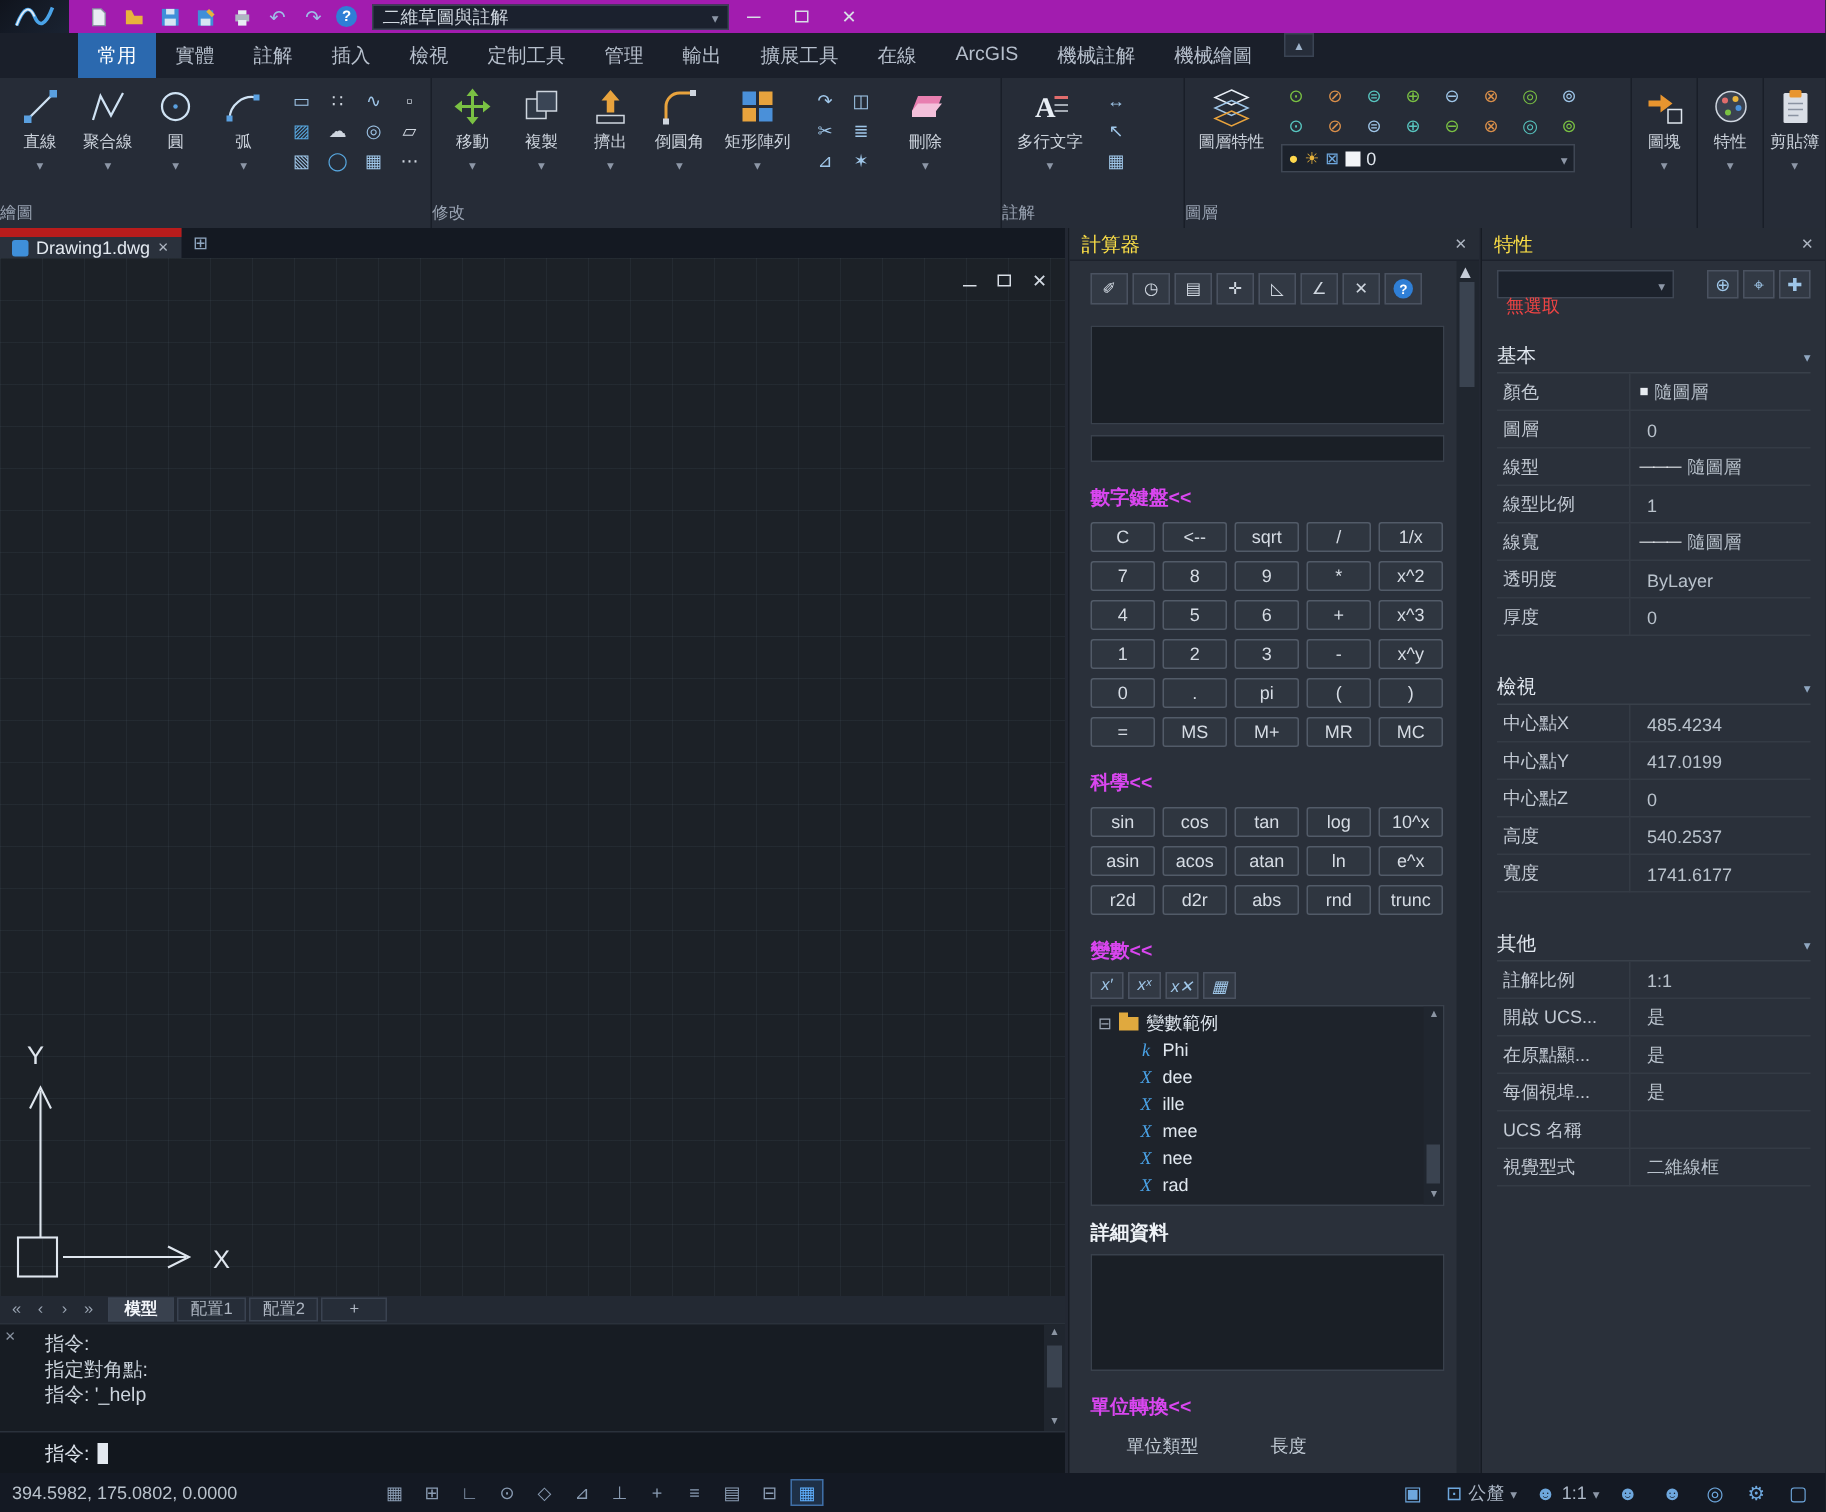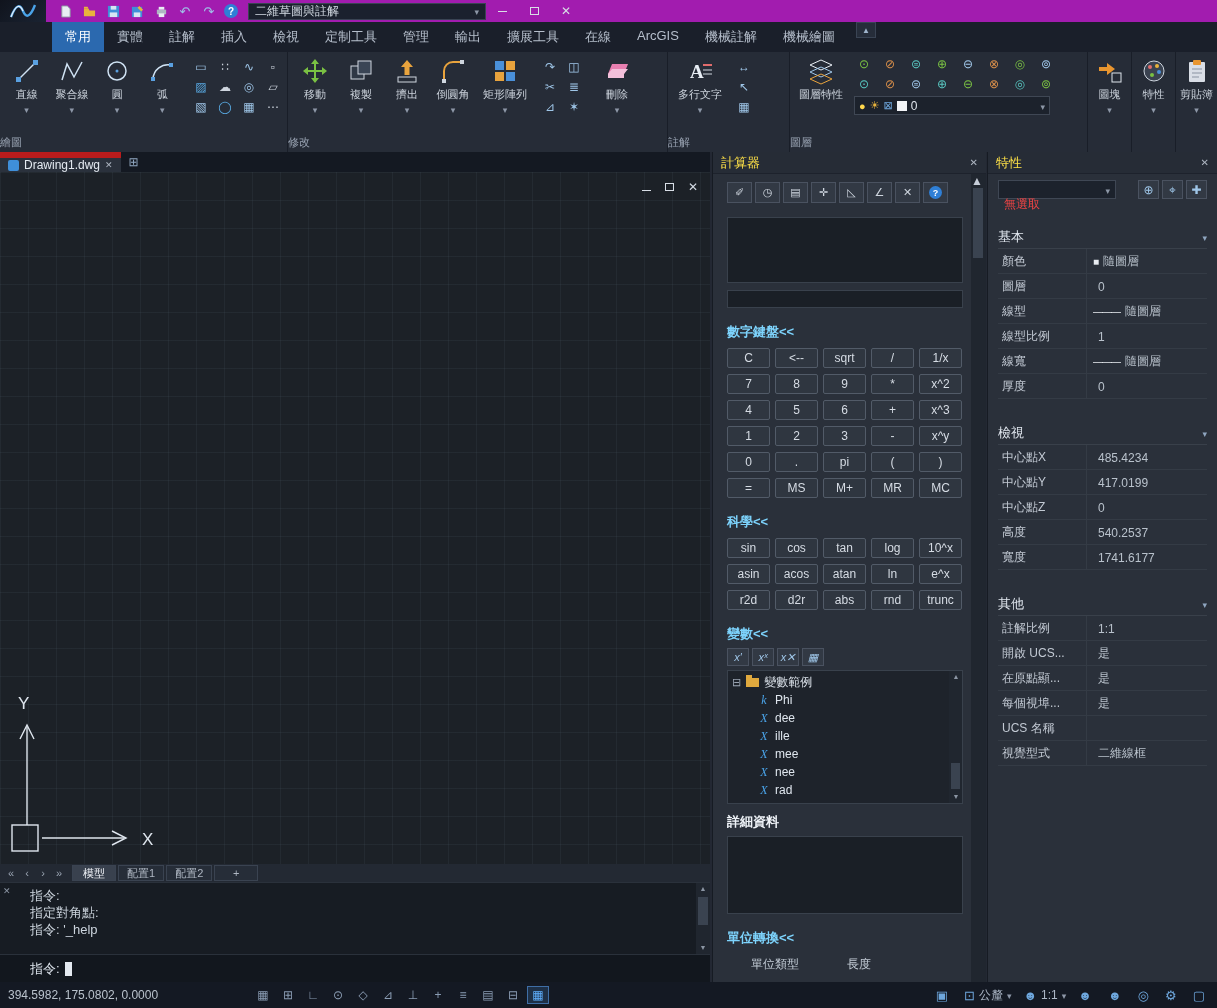--- a/index.html
+++ b/index.html
@@ -73,21 +73,21 @@
   #canvas { position:relative; height:692px; background-color:#1c2127;
     background-image:linear-gradient(rgba(130,150,175,0.075) 1px, transparent 1px),
                      linear-gradient(90deg, rgba(130,150,175,0.075) 1px, transparent 1px);
     background-size:28px 28px; overflow:hidden; }
   #canvas-winbtns { position:absolute; top:8px; right:12px; display:flex; gap:14px; color:#d3dae3; }
   #ucs-icon { position:absolute; left:6px; bottom:6px; }
   #layout-bar { height:18px; background:#232933; display:flex; align-items:center; gap:2px; padding-left:4px; }
   .navbtn { width:14px; color:#9aa4b2; text-align:center; font-size:11px; }
   .nav-first::after{content:"«";} .nav-prev::after{content:"‹";} .nav-next::after{content:"›";} .nav-last::after{content:"»";}
   .ltab { min-width:44px; height:16px; line-height:15px; text-align:center; padding:0 8px; background:#262d38; border:1px solid #3a4351; color:#aeb6c2; font-size:11px; }
-  .ltab.active { background:#39414e; color:#f2f5f9; font-weight:normal; }
+  .ltab.active { background:#39414e; color:#f2f5f9; font-weight:bold; }
   #cmd-history { position:relative; height:72px; background:#171c23; border-top:1px solid #2a313b; padding:4px 18px 0 30px; }
   #cmd-history .line { font-size:13px; color:#ccd4dd; line-height:17px; }
   #cmd-close { position:absolute; left:3px; top:3px; color:#8b95a3; font-size:9px; }
   .vscroll { position:absolute; top:0; right:0; width:14px; bottom:0; background:#20262f; }
   .vscroll .up-arr, .vscroll .down-arr { position:absolute; left:0; width:14px; height:12px; color:#8b95a3; font-size:7px; text-align:center; line-height:12px; }
   .up-arr{top:0;} .up-arr::after{content:"▲";} .down-arr{bottom:0;} .down-arr::after{content:"▼";}
   .vthumb { position:absolute; left:2px; width:10px; background:#3a4350; }
   #cmd-input { height:28px; background:#12171e; border-top:1px solid #2a313b; display:flex; align-items:center; padding-left:30px; }
   #cmd-input .prompt { font-size:13px; color:#dbe2ea; }
   #cursor-caret { width:7px; height:14px; background:#e3e9f0; margin-left:5px; }
@@ -101,21 +101,21 @@
   
   #calc { left:712px; top:152px; width:274px; height:830px; }
   #calc-body { position:absolute; top:22px; left:0; right:15px; bottom:0; padding:8px 8px 0 14px; overflow:hidden; }
   #calc-toolbar { display:flex; gap:3px; }
   .tbtn { width:25px; height:21px; background:#323944; border:1px solid #4a5260; color:#cfd6df; display:flex; align-items:center; justify-content:center; font-size:11px; }
   .tbtn:last-child { background:#323944; }
   .tbtn:last-child span { width:13px; height:13px; border-radius:50%; background:#2f7fd6; color:#fff; font-size:9px; font-weight:bold; display:flex; align-items:center; justify-content:center; }
   .calcbox { background:#1a1f26; border:1px solid #39414c; }
   #calc-display { height:66px; margin-top:14px; }
   #calc-input { height:18px; margin-top:7px; }
-  .sec-h { margin-top:15px; font-size:13px; font-weight:bold; color:#7dd3fc; }
+  .sec-h { margin-top:15px; font-size:13px; font-weight:bold; color:#d946ef; }
   .keygrid { display:grid; grid-template-columns:repeat(5,43px); gap:6px 5px; margin-top:7px; }
   .key { height:20px; background:#2f3640; border:1px solid #525b68; border-radius:2px; color:#d6dce4; font-size:12px;
     display:flex; align-items:center; justify-content:center; cursor:default; }
   #var-toolbar { display:flex; gap:3px; margin-top:5px; }
   #var-toolbar .tbtn { width:22px; height:18px; font-style:italic; color:#9fc6e8; }
   #var-tree { position:relative; height:134px; margin-top:4px; background:#1e232b; border:1px solid #39414c; padding:2px 16px 0 4px; overflow:hidden; }
   .tree-row { display:flex; align-items:center; gap:5px; height:18px; font-size:12px; color:#dfe6ee; }
   .minus-box::after { content:"⊟"; color:#9aa4b2; font-size:11px; }
   .folder-icon { width:13px; height:9px; background:#e0a93e; position:relative; display:inline-block; }
   .folder-icon::before { content:""; position:absolute; top:-3px; left:0; width:6px; height:3px; background:#e0a93e; }
@@ -739,20 +739,27 @@
             </span>
         </div>
           <div class="prow">
           <span class="plab">線寬</span>
           <span class="pval">
               <span class="sw">———</span>
               <span>隨圖層</span>
             </span>
         </div>
           <div class="prow">
+          <span class="plab">透明度</span>
+          <span class="pval">
+              <span class="sw"></span>
+              <span>ByLayer</span>
+            </span>
+        </div>
+          <div class="prow">
           <span class="plab">厚度</span>
           <span class="pval">
               <span class="sw"></span>
               <span>0</span>
             </span>
         </div>
         </div>
 
       <div class="grp-h">
         <span class="gname">檢視</span>

